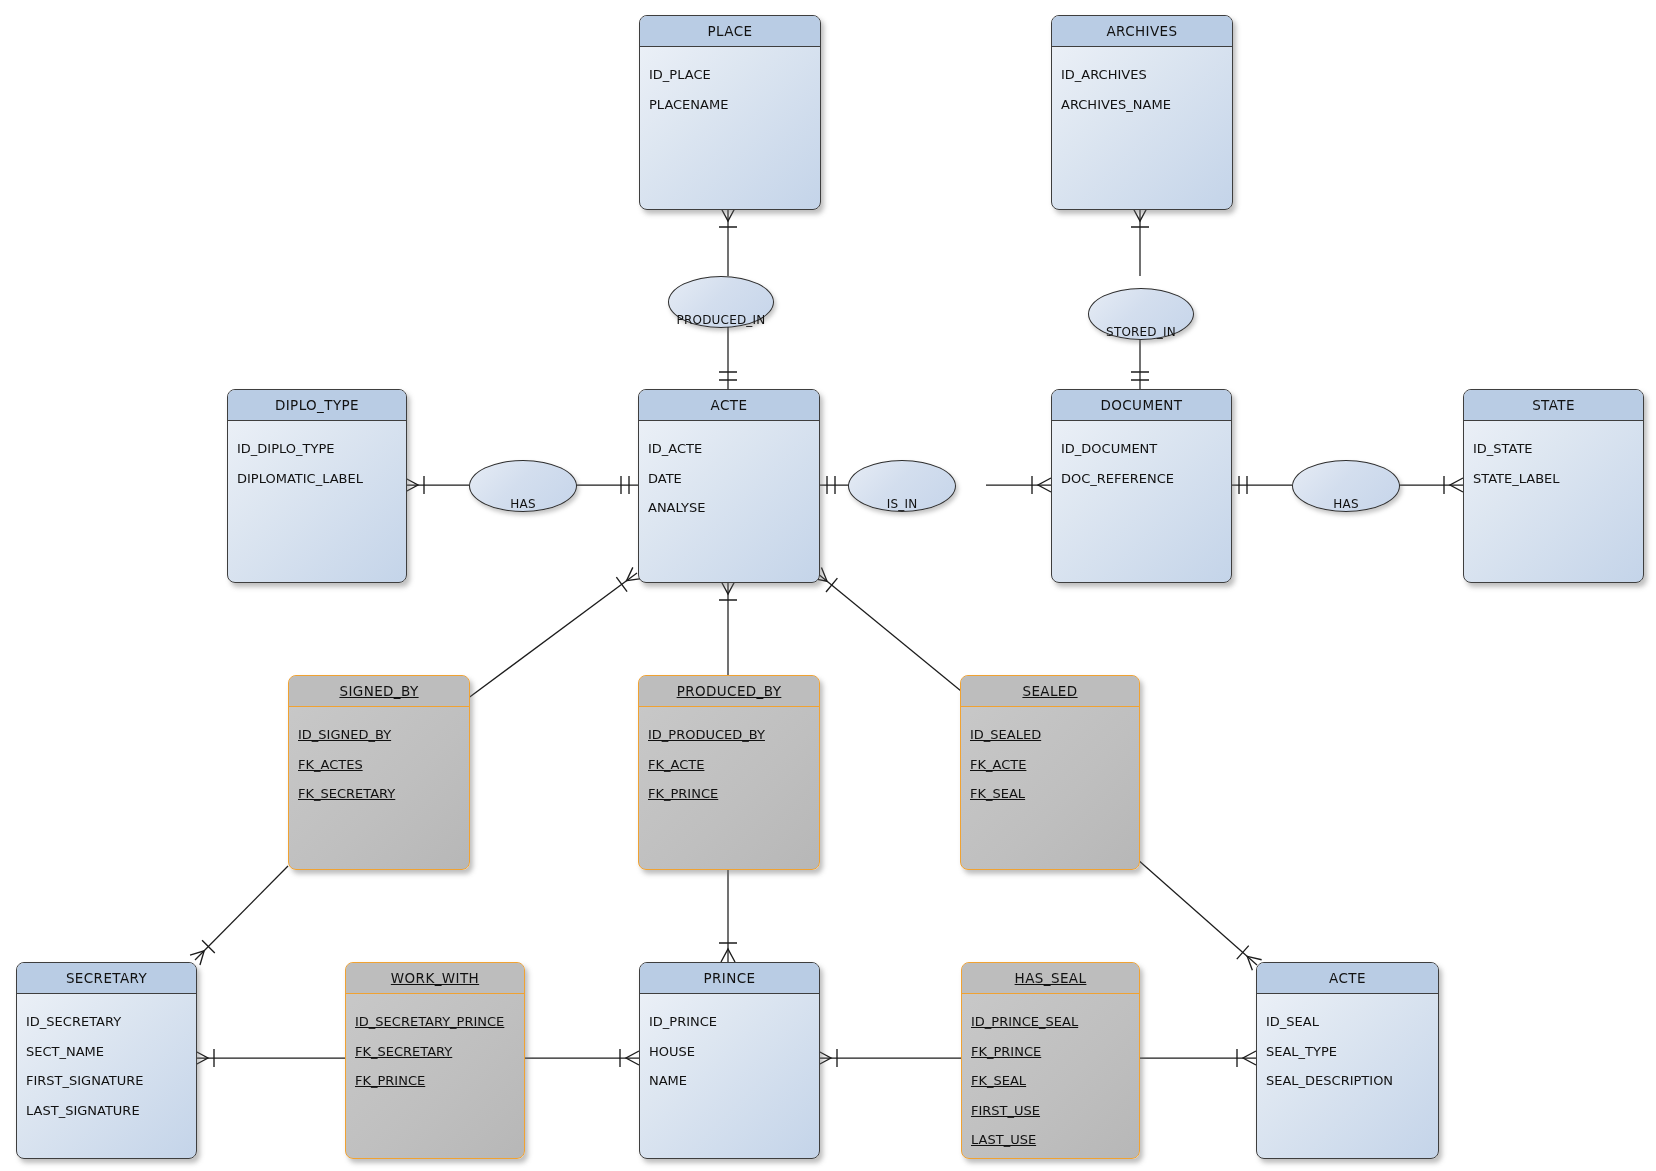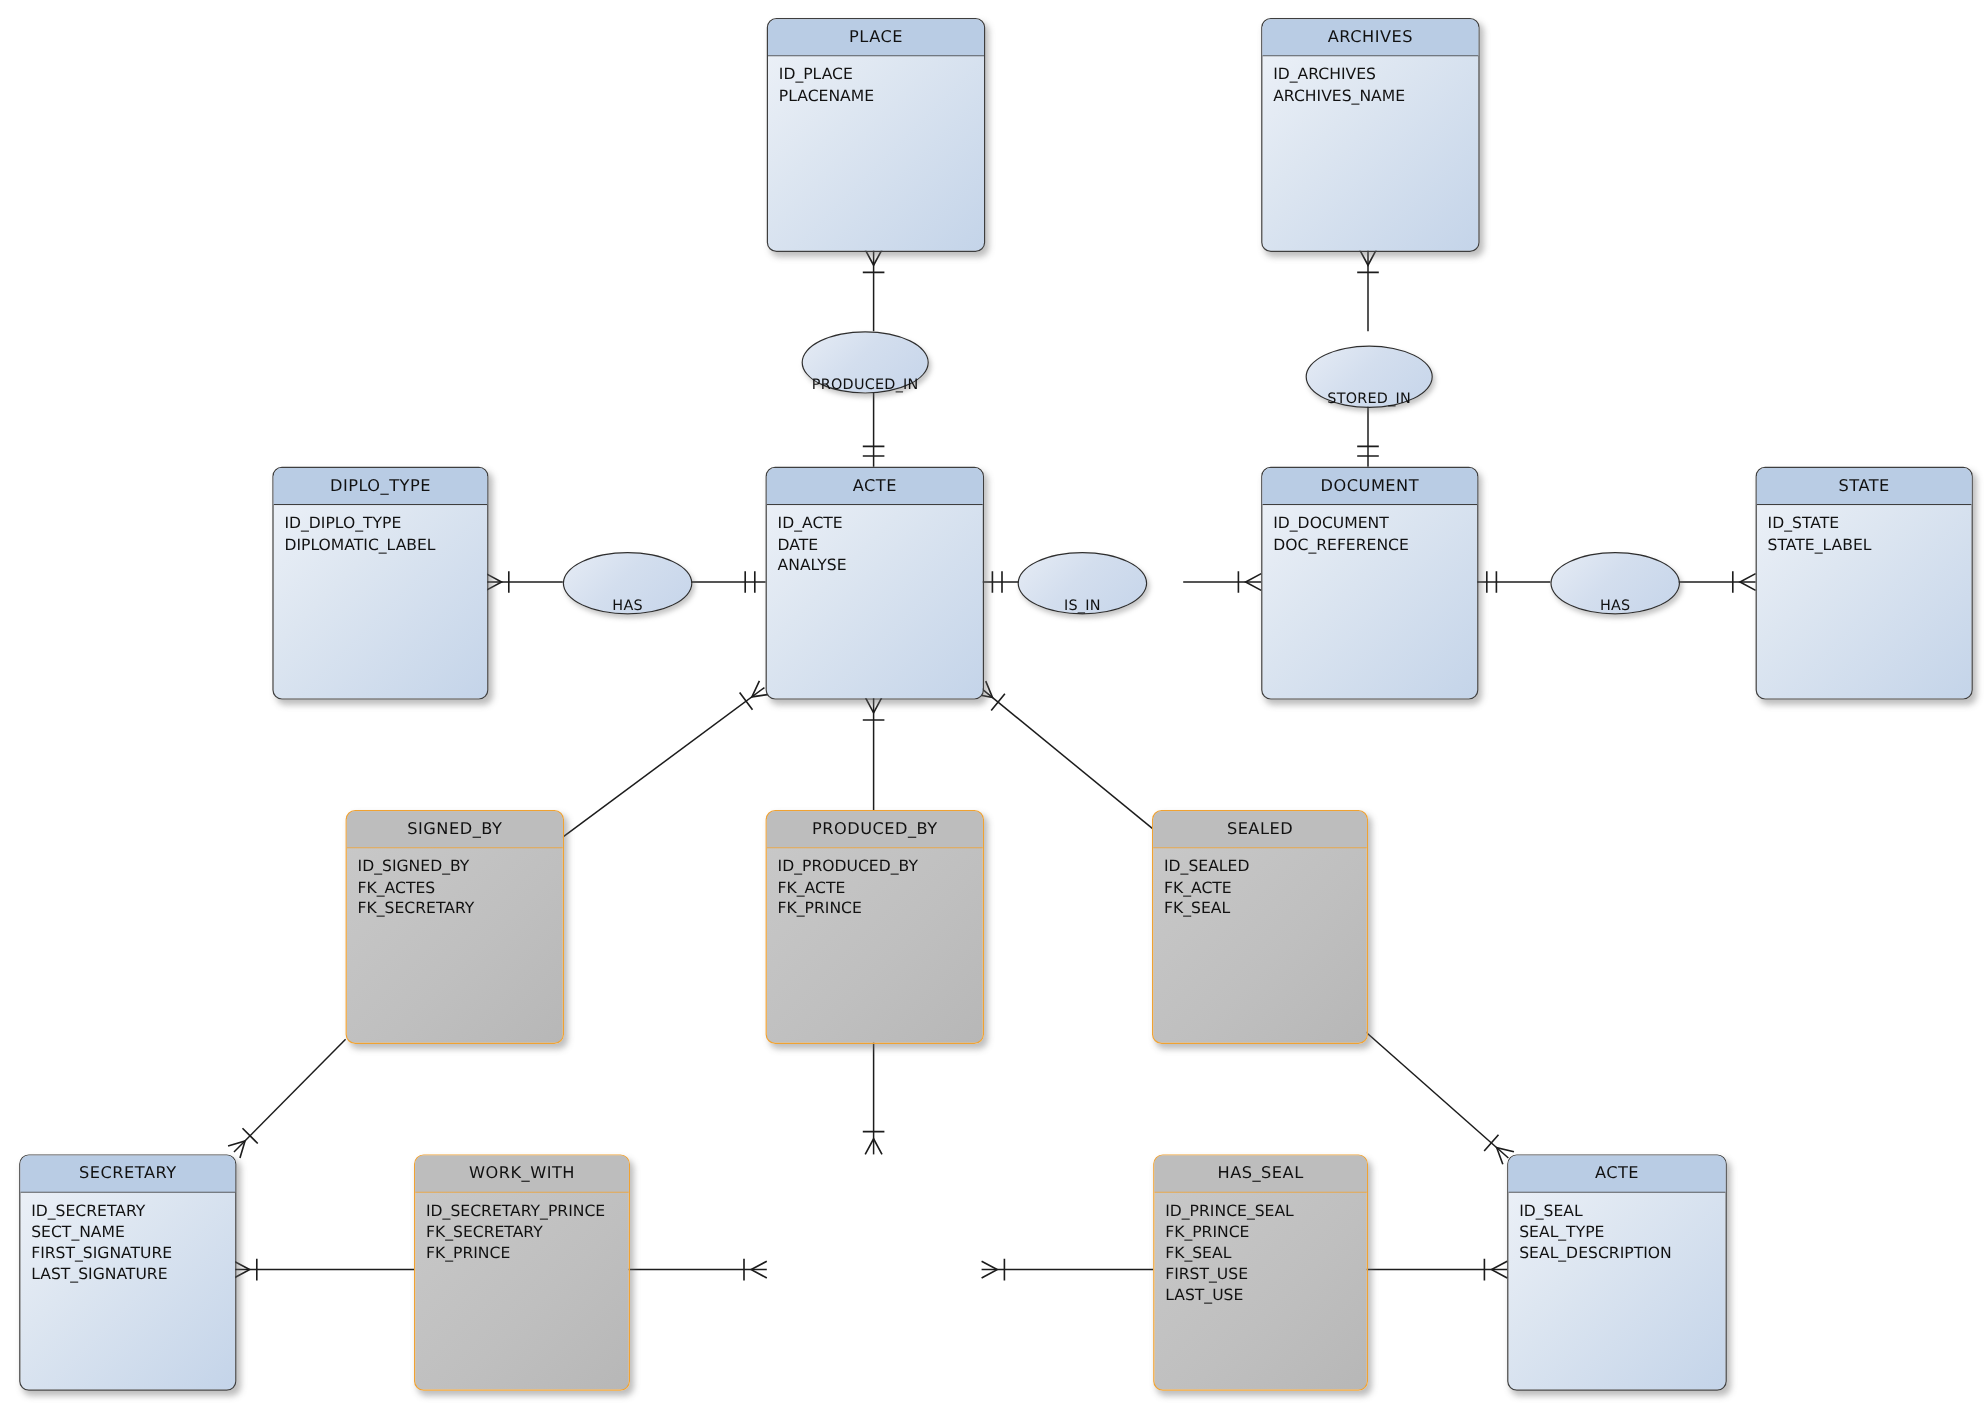--- a/index.html
+++ b/index.html
@@ -15,31 +15,32 @@
     position:absolute;border-radius:8px;
     box-shadow:3px 4px 5px rgba(110,110,110,0.45);
     font-size:13px;
   }
   .entity .hdr{
     height:30px;line-height:30px;text-align:center;
     font-size:13.5px;letter-spacing:.4px;
     border-radius:7px 7px 0 0;
   }
   .entity .bdy{padding:7px 9px 0 9px;}
-  .entity .attr{line-height:17.5px;white-space:nowrap;}
+  .entity .attr{line-height:17.5px;white-space:nowrap;margin-top:12px;}
 
   .entity.blue{
     border:1.6px solid #3e3e3e;
     background:linear-gradient(135deg,#eef2f8 0%,#dde6f1 40%,#c4d4e9 100%);
   }
   .entity.blue .hdr{background:#b9cce4;border-bottom:1.6px solid #3e3e3e;}
 
   .entity.assoc{
     border:1.6px solid #f0a232;
     background:linear-gradient(135deg,#c9c9c9 0%,#bfbfbf 60%,#b7b7b7 100%);
+    text-decoration:underline;
   }
   .entity.assoc .hdr{background:#bdbdbd;border-bottom:1.6px solid #f0a232;}
 
   .rel{
     position:absolute;border:1.6px solid #2e2e2e;border-radius:50%;
     background:linear-gradient(135deg,#e6ecf5 0%,#d3deee 45%,#c6d5ea 100%);
     display:flex;align-items:flex-end;justify-content:center;
     font-size:12px;letter-spacing:.2px;
     box-shadow:2px 3px 4px rgba(110,110,110,0.4);
     white-space:nowrap;
@@ -197,20 +198,28 @@
 
   <div class="entity assoc" style="left:345px;top:962px;width:178px;height:195px">
     <div class="hdr">WORK_WITH</div>
     <div class="bdy">
       <div class="attr">ID_SECRETARY_PRINCE</div>
       <div class="attr">FK_SECRETARY</div>
       <div class="attr">FK_PRINCE</div>
     </div>
   </div>
 
+  <div class="entity blue" style="left:639px;top:962px;width:179px;height:195px">
+    <div class="hdr">PRINCE</div>
+    <div class="bdy">
+      <div class="attr">ID_PRINCE</div>
+      <div class="attr">HOUSE</div>
+      <div class="attr">NAME</div>
+    </div>
+  </div>
 
   <div class="entity assoc" style="left:961px;top:962px;width:177px;height:195px">
     <div class="hdr">HAS_SEAL</div>
     <div class="bdy">
       <div class="attr">ID_PRINCE_SEAL</div>
       <div class="attr">FK_PRINCE</div>
       <div class="attr">FK_SEAL</div>
       <div class="attr">FIRST_USE</div>
       <div class="attr">LAST_USE</div>
     </div>

